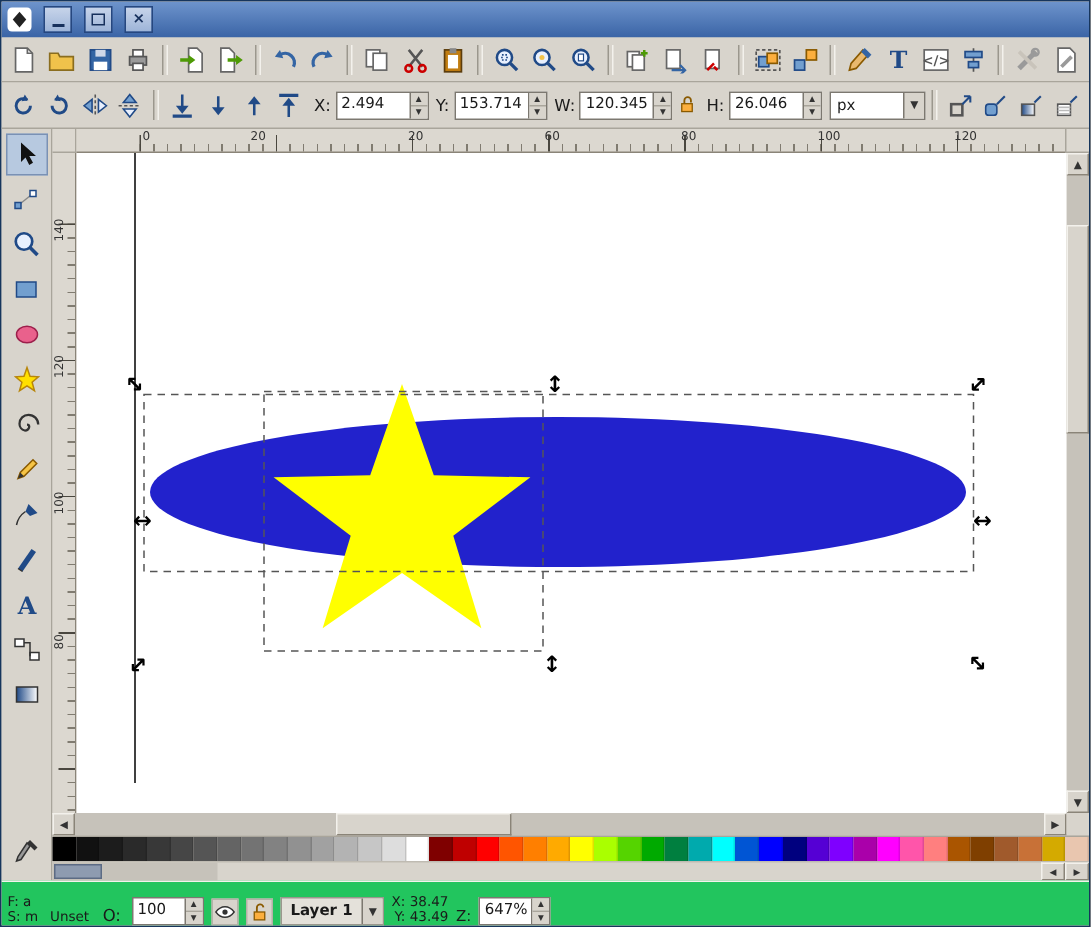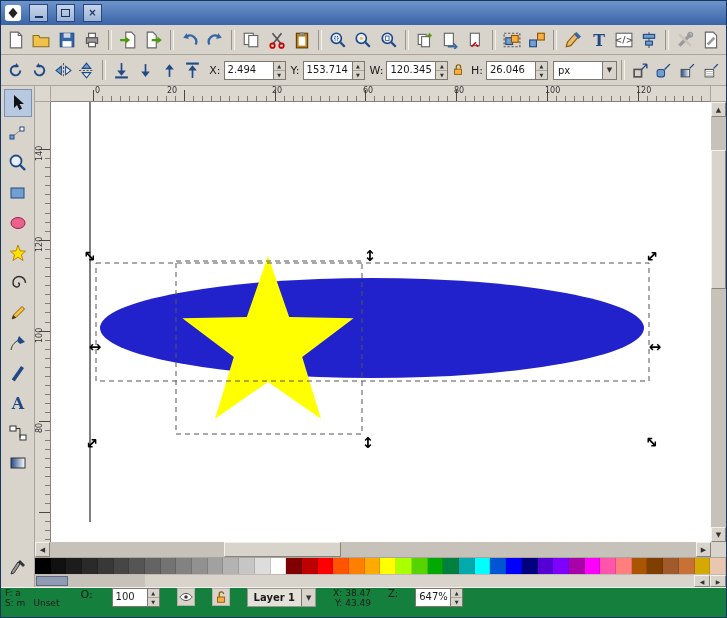--- a/index.html
+++ b/index.html
@@ -74,21 +74,21 @@
   
   .palette-row{height:17px;flex:0 0 17px;display:flex;background:#d8d4cc;border-top:1px solid #a9a59b}
   .swatch{flex:1;height:100%;border-right:1px solid rgba(0,0,0,.12)}
   .pal-scroll-row{height:13px;flex:0 0 13px;display:flex;align-items:stretch;background:#d8d4cc;border-top:1px solid #bfbbb2}
   .pal-track{width:110px;background:#c6c2ba;position:relative}
   .pal-thumb{position:absolute;left:1px;top:1px;bottom:1px;width:32px;background:#8e9bb0;border:1px solid #5c6b84}
   .pal-spacer{flex:1}
   .minibtn{width:16px;background:#d8d4cc;border:1px solid;border-color:#f3f1ec #8a8478 #8a8478 #f3f1ec;
            display:flex;align-items:center;justify-content:center;font-size:6px;color:#333}
   
-  .statusbar{height:30px;flex:0 0 30px;display:flex;align-items:flex-start;gap:17px;padding:0 4px;border-top:1px solid #f3f1ec;background:#15803d}
+  .statusbar{height:30px;flex:0 0 30px;display:flex;align-items:flex-end;gap:5px;padding:0 4px;border-top:1px solid #f3f1ec;background:#22c55e}
   .style-ind{font-size:9px;line-height:10px;white-space:nowrap}
   .style-ind .row2 span+span{margin-left:8px}
   .icon-toggle{width:18px;height:18px;display:flex;align-items:center;justify-content:center;border:1px solid #b5b1a8;background:#d8d4cc}
   .layerbox{display:flex;align-items:center;border:1px solid #9b978d;background:#e4e1da;height:19px}
   .layerbox .val{padding:2px 6px;font-size:10px;font-weight:bold;white-space:nowrap}
   .status-msg{flex:1;font-size:10.5px;white-space:nowrap;overflow:hidden}
   .b{font-weight:bold}
   .coords{font-size:9px;line-height:10px;text-align:right;white-space:nowrap}
   .zlabel{font-size:10px}
 </style>

